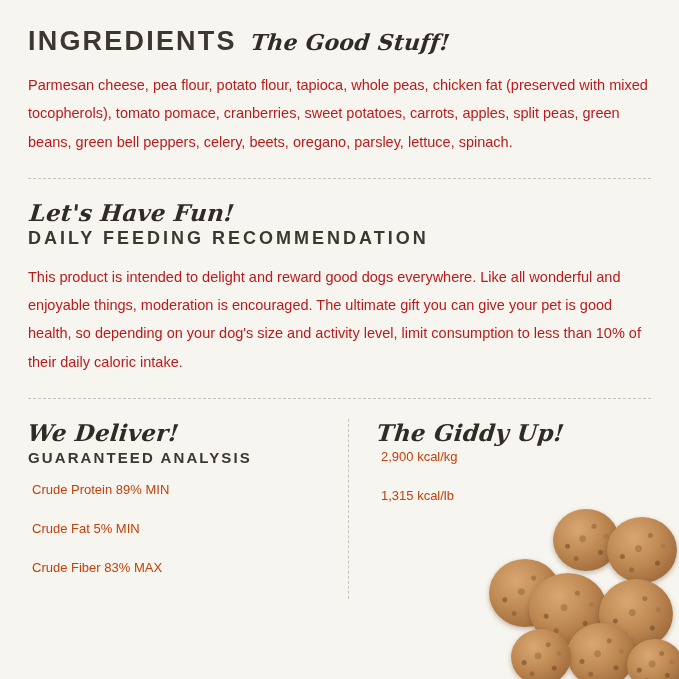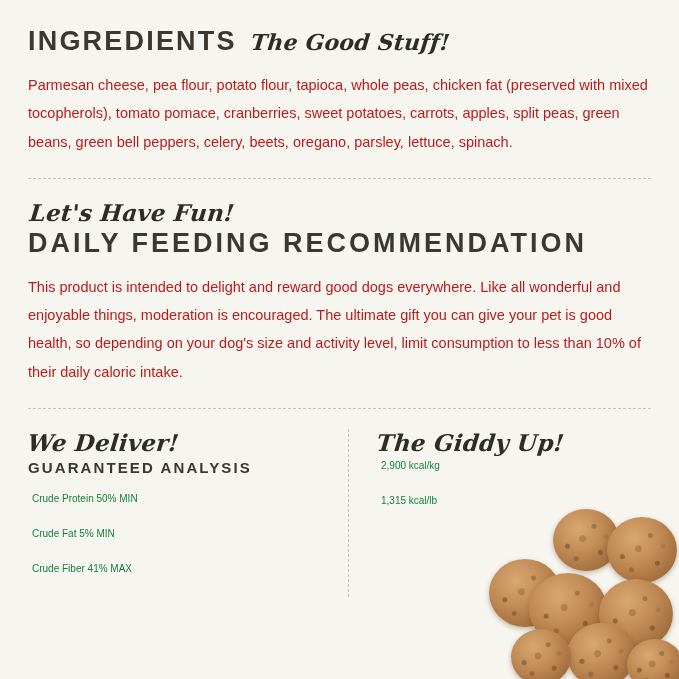--- a/index.html
+++ b/index.html
@@ -70,21 +70,21 @@
     margin: 22px 0 20px 0;
   }
 
   
   .feed-script {
     font-size: 23px;
     margin: 0 0 2px 2px;
     display: block;
   }
   .feed-title {
-    font-size: 27px;
+    font-size: 18px;
     margin: 0 0 14px 0;
     letter-spacing: 3.0px;
   }
 
   
   .cols {
     display: flex;
     position: relative;
   }
   .col {
@@ -109,22 +109,22 @@
     font-size: 15px;
     letter-spacing: 2.1px;
     margin-bottom: 16px;
   }
   .stat-list {
     list-style: none;
     margin: 0;
     padding: 0 0 0 4px;
   }
   .stat-list li {
-    font-size: 10px;
-    color: #15803d;
+    font-size: 13px;
+    color: #c2410c;
     line-height: 1.3;
     margin-bottom: 22px;
   }
 
   
   .treats {
     position: absolute;
     right: 0;
     bottom: 0;
     width: 240px;
@@ -175,23 +175,23 @@
   </section>
 
   <hr class="divider">
 
   <div class="cols">
 
     <div class="col col-left">
       <span class="script">We Deliver!</span>
       <div class="block-title">GUARANTEED ANALYSIS</div>
       <ul class="stat-list">
-        <li>Crude Protein 50% MIN</li>
+        <li>Crude Protein 89% MIN</li>
         <li>Crude Fat 5% MIN</li>
-        <li>Crude Fiber 41% MAX</li>
+        <li>Crude Fiber 83% MAX</li>
       </ul>
     </div>
 
     <div class="col col-right">
       <span class="script">The Giddy Up!</span>
       <ul class="stat-list">
         <li>2,900 kcal/kg</li>
         <li>1,315 kcal/lb</li>
       </ul>
     </div>

